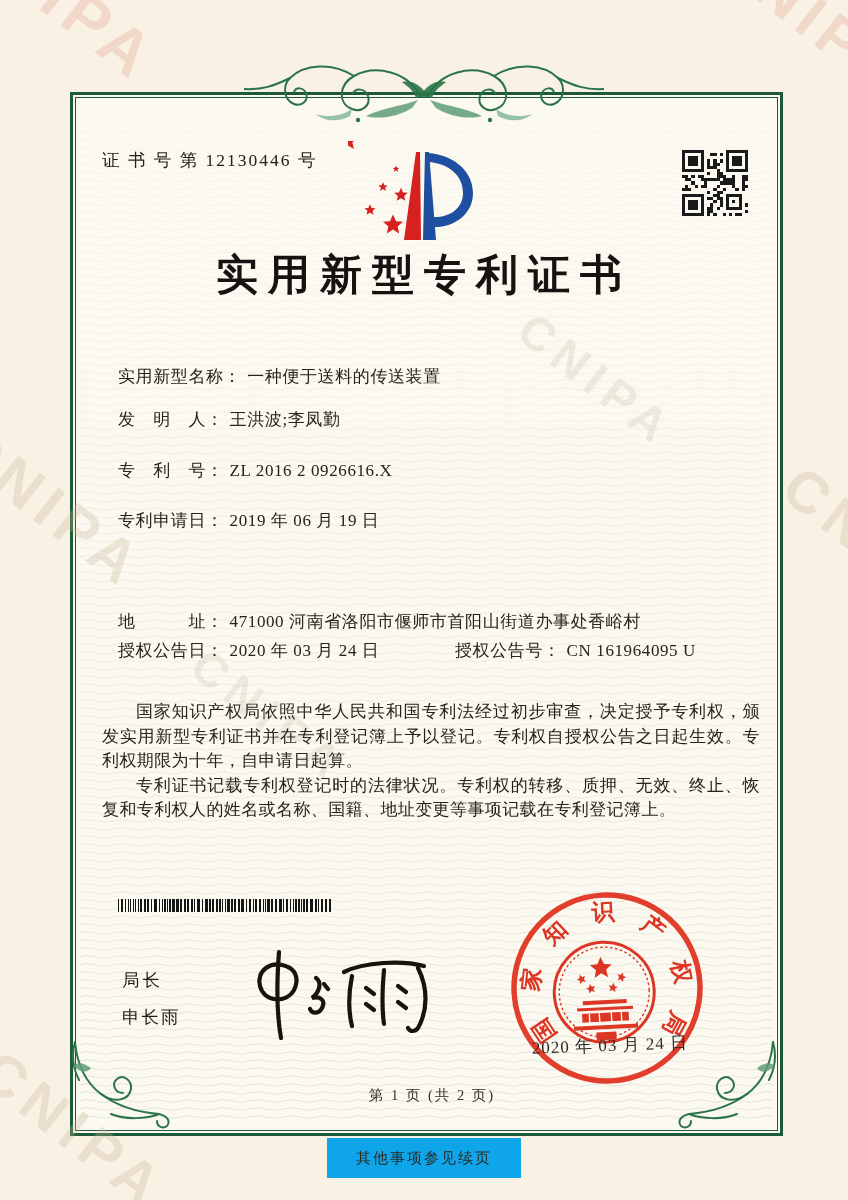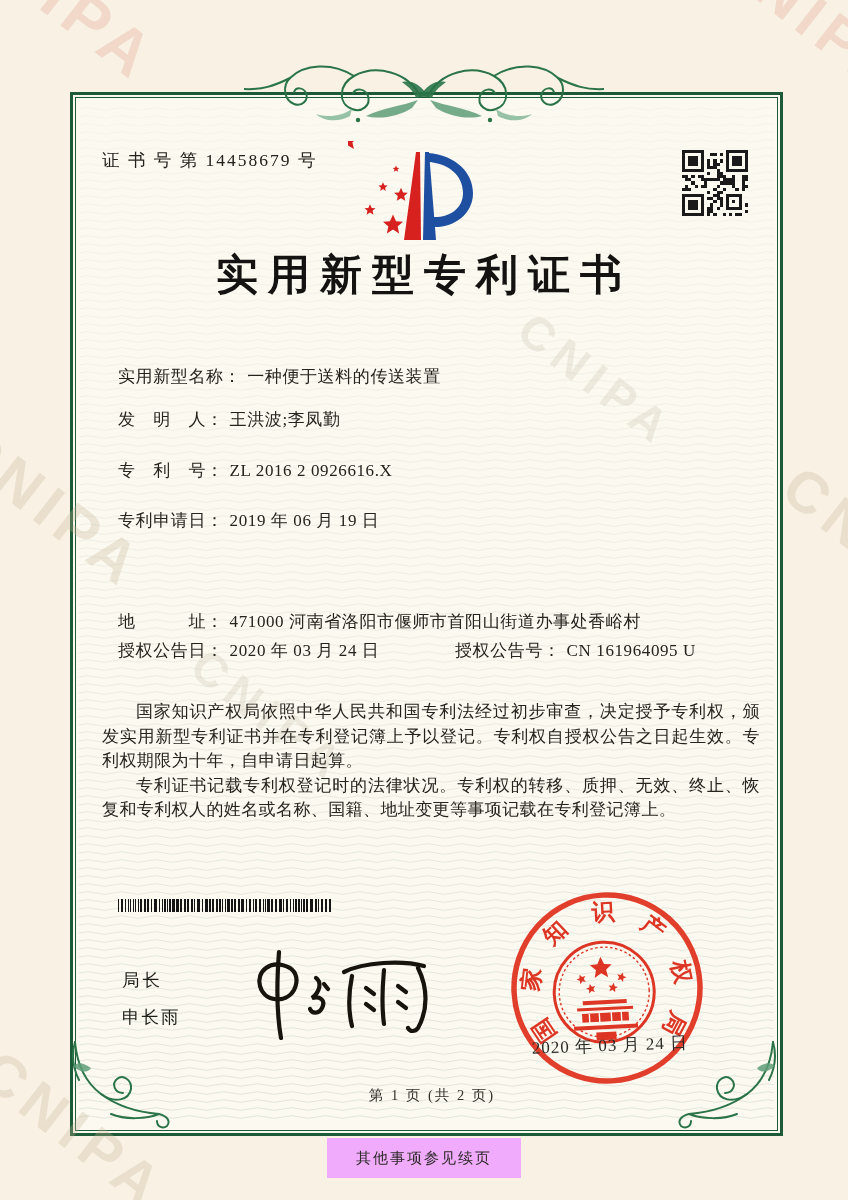--- a/index.html
+++ b/index.html
@@ -45,21 +45,21 @@
 
   .seal{position:absolute;left:507px;top:888px;width:200px;height:200px;transform:rotate(-3deg);opacity:0.94;}
   .seal svg{position:absolute;left:0;top:0;}
   .seal .ringchar{position:absolute;left:50%;top:50%;font-size:23px;font-weight:bold;color:#dc2a18;
                   font-family:"Liberation Serif","DejaVu Serif",serif;}
   .seal-date{position:absolute;left:0;top:146px;width:200px;text-align:center;font-size:17px;
              color:#1c1a17;letter-spacing:1px;transform:rotate(1deg);}
 
   .page-info{position:absolute;left:70px;top:1086px;width:708px;text-align:center;
              font-size:14.5px;letter-spacing:2px;color:#33302b;margin-left:8px;}
-  .note-box{position:absolute;left:327px;top:1138px;width:194px;height:40px;background:#f0abfc;
+  .note-box{position:absolute;left:327px;top:1138px;width:194px;height:40px;background:#0ea5e9;
             display:flex;align-items:center;justify-content:center;}
   .note-box span{font-size:15px;letter-spacing:2px;color:#2c2a26;}
 
   .orn{position:absolute;z-index:4;}
 </style>
 </head>
 <body>
 
 <div class="page">
 
@@ -224,21 +224,21 @@
       <path d="M100,4 C104,18 102,30 96,42"></path>
       <path d="M84,30 C92,24 98,24 102,28 C96,34 88,36 84,30 Z" fill="#5e9d78" stroke="none" opacity="0.85"></path>
     </g>
   </svg>
   <svg class="orn" style="left:71px;top:1038px;transform:scaleX(-1);" width="104" height="92" viewBox="0 0 104 92">
     <use href="#cnr"></use>
   </svg>
 
   <div class="content">
 
-    <div class="cert-no">证 书 号 第 14458679 号</div>
+    <div class="cert-no">证 书 号 第 12130446 号</div>
 
     <svg class="logo" width="130" height="110" viewBox="0 0 130 110">
       <g fill="#d7211e">
         <path id="star" d="M0,-10 L2.9,-3.6 L9.5,-3.1 L4.4,1.4 L5.9,8.1 L0,4.4 L-5.9,8.1 L-4.4,1.4 L-9.5,-3.1 L-2.9,-3.6 Z"></path>
       </g>
       <use href="#star" transform="translate(48,28) scale(0.34)" fill="#d7211e"></use>
       <use href="#star" transform="translate(35,46) scale(0.48)" fill="#d7211e"></use>
       <use href="#star" transform="translate(22,69) scale(0.58)" fill="#d7211e"></use>
       <use href="#star" transform="translate(53,54) scale(0.72)" fill="#d7211e"></use>
       <use href="#star" transform="translate(45,84) scale(1.05)" fill="#d7211e"></use>

